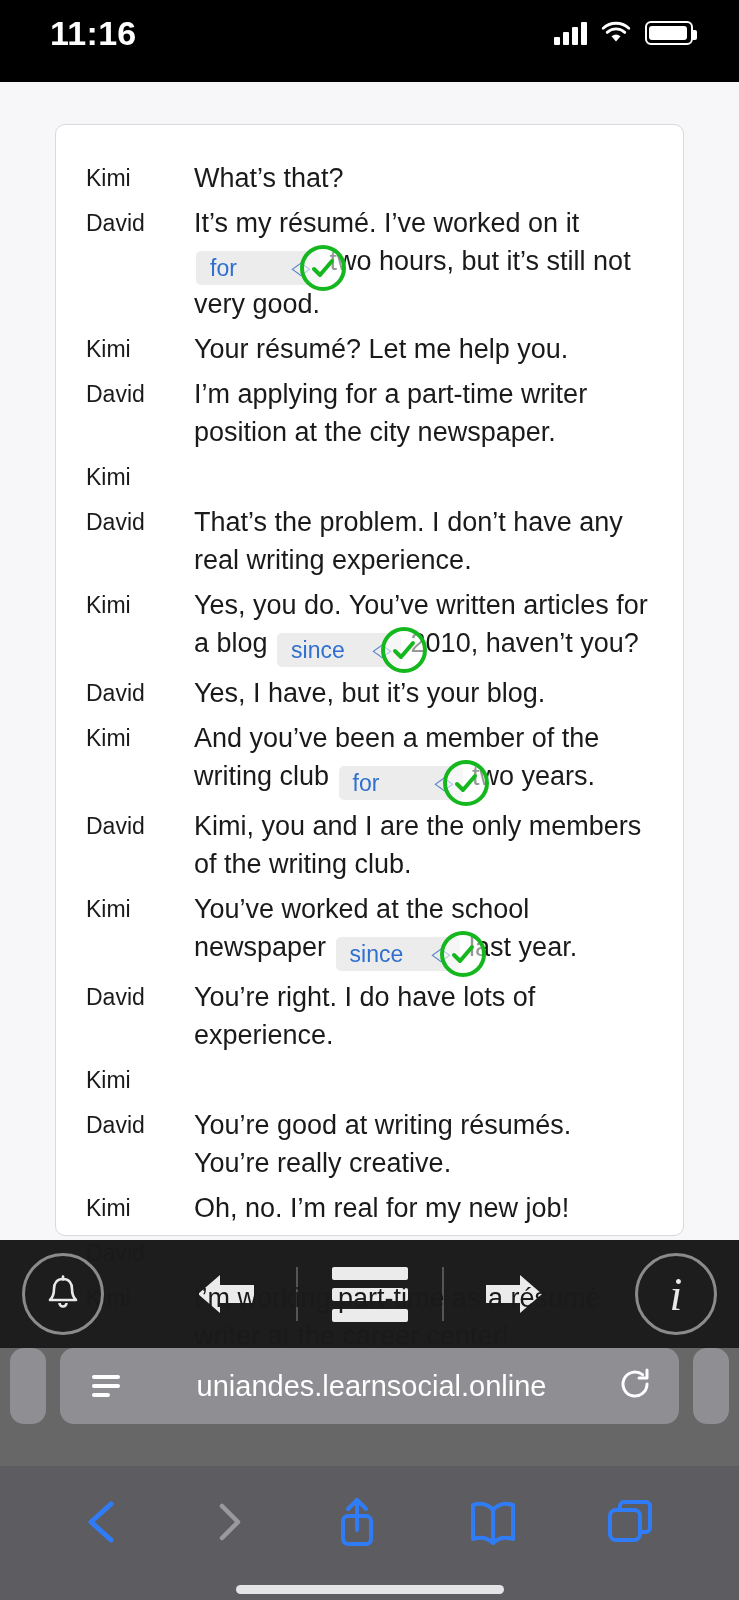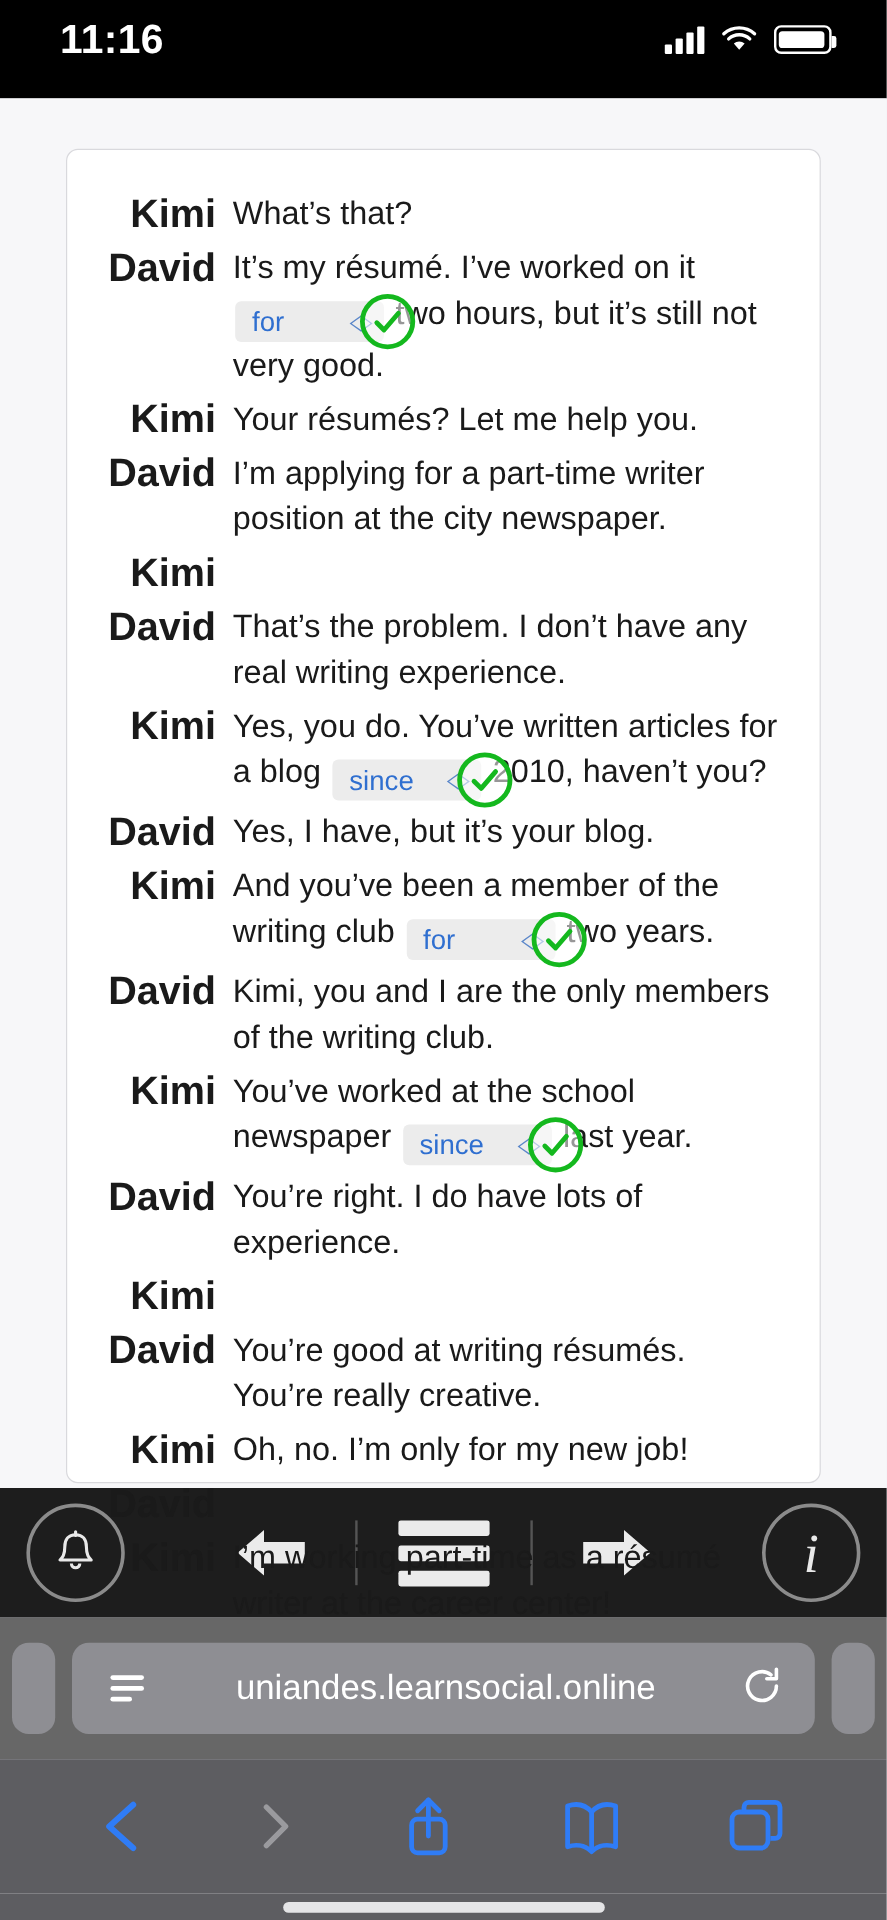--- a/index.html
+++ b/index.html
@@ -63,26 +63,26 @@
     height: 1112px;
     padding: 34px 30px 20px 30px;
   }
   .dialog { display: flex; flex-direction: column; }
   .line {
     display: flex;
     align-items: flex-start;
     margin-bottom: 7px;
   }
   .speaker {
-    font-size: 33px;
-    font-weight: bold;
+    font-size: 23px;
+    font-weight: normal;
     color: #1a1a1a;
     width: 108px;
     min-width: 108px;
-    text-align: right;
+    text-align: left;
     padding-right: 14px;
     line-height: 38px;
   }
   .text {
     font-size: 27px;
     color: #1a1a1a;
     line-height: 38px;
     flex: 1;
     position: relative;
   }
@@ -144,21 +144,20 @@
   .arrow { width: 72px; height: 54px; display:flex; align-items:center; justify-content:center; }
   .hamburger { display: flex; flex-direction: column; gap: 8px; }
   .hamburger span { display:block; width: 76px; height: 13px; background: #ebebeb; border-radius: 2px; }
   .info-i { font-family: "Liberation Serif", serif; font-style: italic; font-size: 46px; }
 
   
   .urlbar-wrap {
     height: 118px;
     background: #676767;
     display: flex;
-    align-items: center;
     padding: 0 10px;
     gap: 14px;
   }
   .urlbar {
     flex: 1;
     height: 76px;
     background: #8e8e93;
     border-radius: 14px;
     display: flex;
     align-items: center;
@@ -237,21 +236,21 @@
               <span class="caret">◇</span>
               <span class="check" style="right: -26px; top: -6px;">
                 <svg viewBox="0 0 30 30">
                   <path d="M6 16 L12 22 L24 8" fill="none" stroke="#14b81e" stroke-width="4" stroke-linecap="round" stroke-linejoin="round"></path>
                 </svg>
               </span>
             </span><span> two hours, but it’s still not very good.</span></div>
         </div>
         <div class="line">
           <div class="speaker">Kimi</div>
-          <div class="text"><span>Your résumés? Let me help you.</span></div>
+          <div class="text"><span>Your résumé? Let me help you.</span></div>
         </div>
         <div class="line">
           <div class="speaker">David</div>
           <div class="text"><span>I’m applying for a part-time writer position at the city newspaper.</span></div>
         </div>
         <div class="line">
           <div class="speaker">Kimi</div>
         </div>
         <div class="line">
           <div class="speaker">David</div>
@@ -307,21 +306,21 @@
         </div>
         <div class="line">
           <div class="speaker">Kimi</div>
         </div>
         <div class="line">
           <div class="speaker">David</div>
           <div class="text"><span>You’re good at writing résumés. You’re really creative.</span></div>
         </div>
         <div class="line">
           <div class="speaker">Kimi</div>
-          <div class="text"><span>Oh, no. I’m only for my new job!</span></div>
+          <div class="text"><span>Oh, no. I’m real for my new job!</span></div>
         </div>
         <div class="line">
           <div class="speaker">David</div>
         </div>
         <div class="line">
           <div class="speaker">Kimi</div>
           <div class="text"><span>I’m working part-time as a résumé writer at the career center!</span></div>
         </div>
       </div>
   </div>

